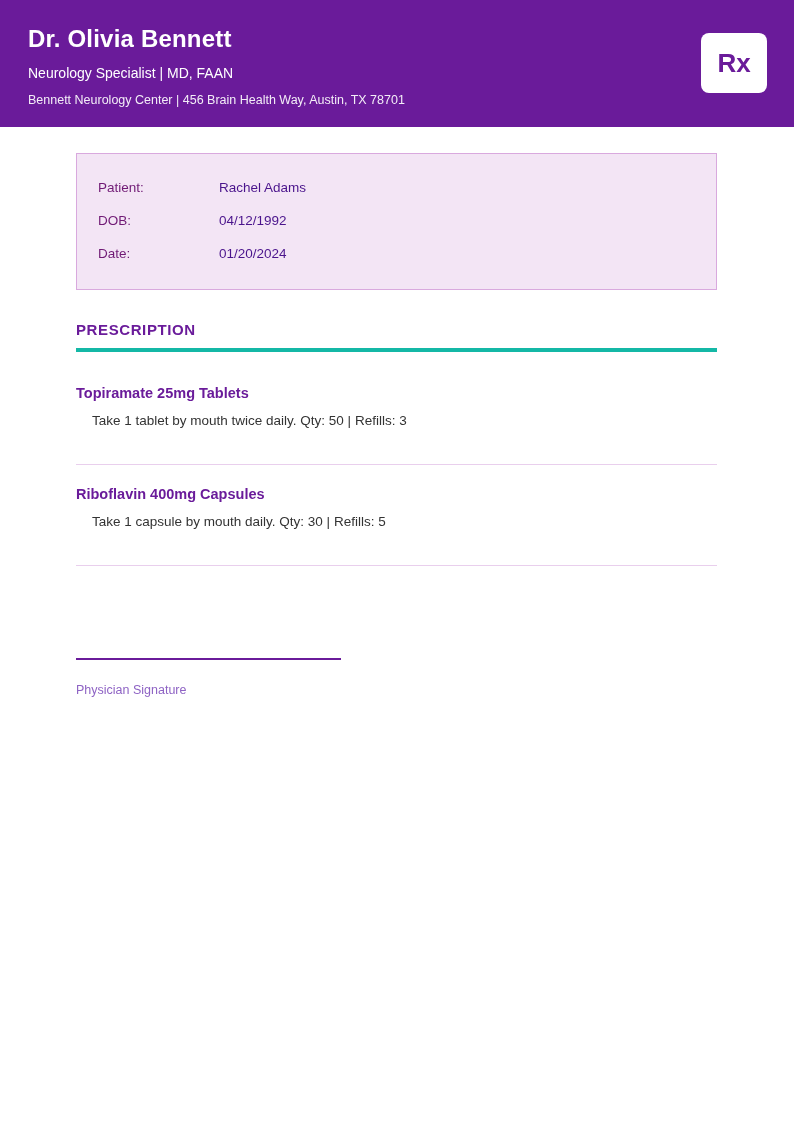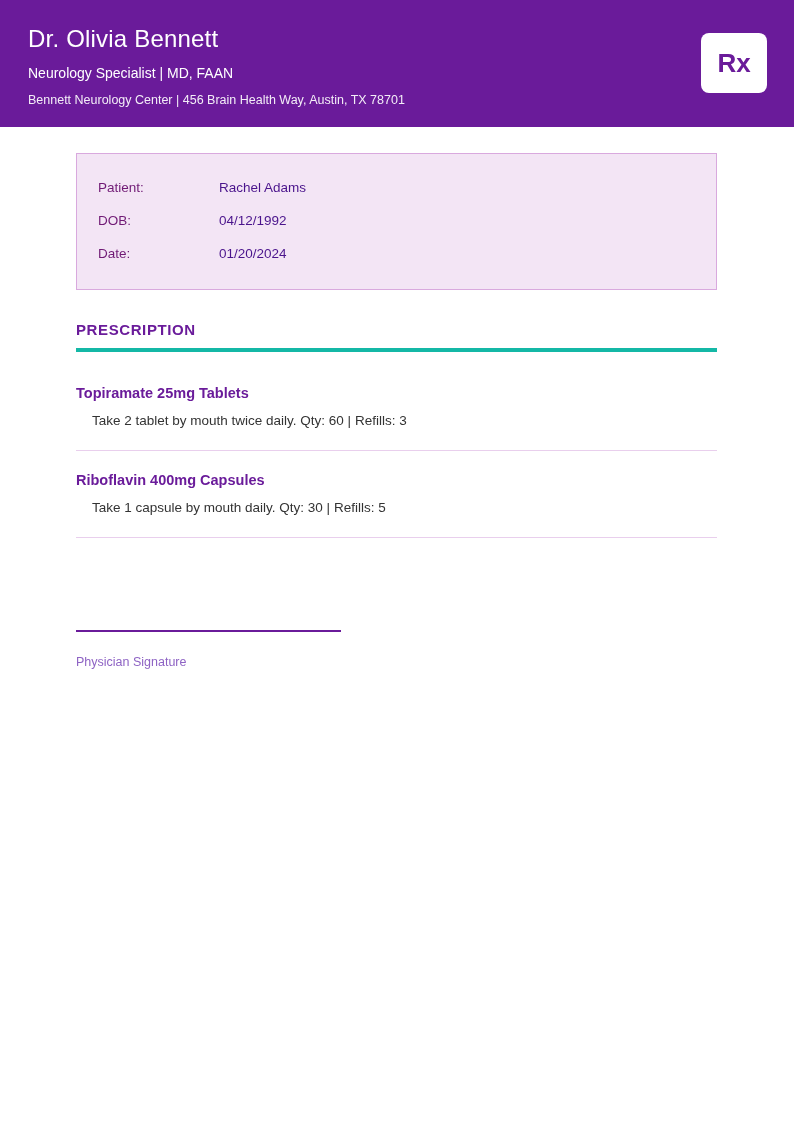--- a/index.html
+++ b/index.html
@@ -23,21 +23,21 @@
     color: #ffffff;
     height: 127px;
     padding: 0 27px 0 28px;
     display: flex;
     justify-content: space-between;
     align-items: flex-start;
   }
   .header-left { padding-top: 26px; }
   .doctor-name {
     font-size: 24px;
-    font-weight: 400;
+    font-weight: 700;
     margin: 0;
     line-height: 1.1;
     letter-spacing: 0.2px;
   }
   .doctor-specialty {
     font-size: 14px;
     margin-top: 13px;
     color: #ffffff;
   }
   .clinic-address {
@@ -91,21 +91,21 @@
     margin-top: 31px;
     padding-bottom: 10px;
     border-bottom: 4px solid #14b8a6;
     color: #6A1B9A;
     font-size: 15px;
     font-weight: 700;
     letter-spacing: 0.6px;
   }
   .med-item {
     border-bottom: 1px solid #E9CFED;
-    padding-bottom: 22px;
+    padding-bottom: 36px;
   }
   .med-item.first { margin-top: 33px; }
   .med-item.second { margin-top: 21px; }
   .med-name {
     color: #6A1B9A;
     font-size: 14.5px;
     font-weight: 700;
     line-height: 16px;
   }
   .med-instructions {
@@ -159,21 +159,21 @@
       <div class="patient-row">
         <div class="patient-label">Date:</div>
         <div class="patient-value">01/20/2024</div>
       </div>
     </div>
 
     <div class="section-title">PRESCRIPTION</div>
 
     <div class="med-item first">
       <div class="med-name">Topiramate 25mg Tablets</div>
-      <div class="med-instructions">Take 2 tablet by mouth twice daily. Qty: 60 | Refills: 3</div>
+      <div class="med-instructions">Take 1 tablet by mouth twice daily. Qty: 50 | Refills: 3</div>
     </div>
 
     <div class="med-item second">
       <div class="med-name">Riboflavin 400mg Capsules</div>
       <div class="med-instructions">Take 1 capsule by mouth daily. Qty: 30 | Refills: 5</div>
     </div>
 
     <div class="signature-row">
       <div class="signature-block physician">
         <span>Physician Signature</span>

